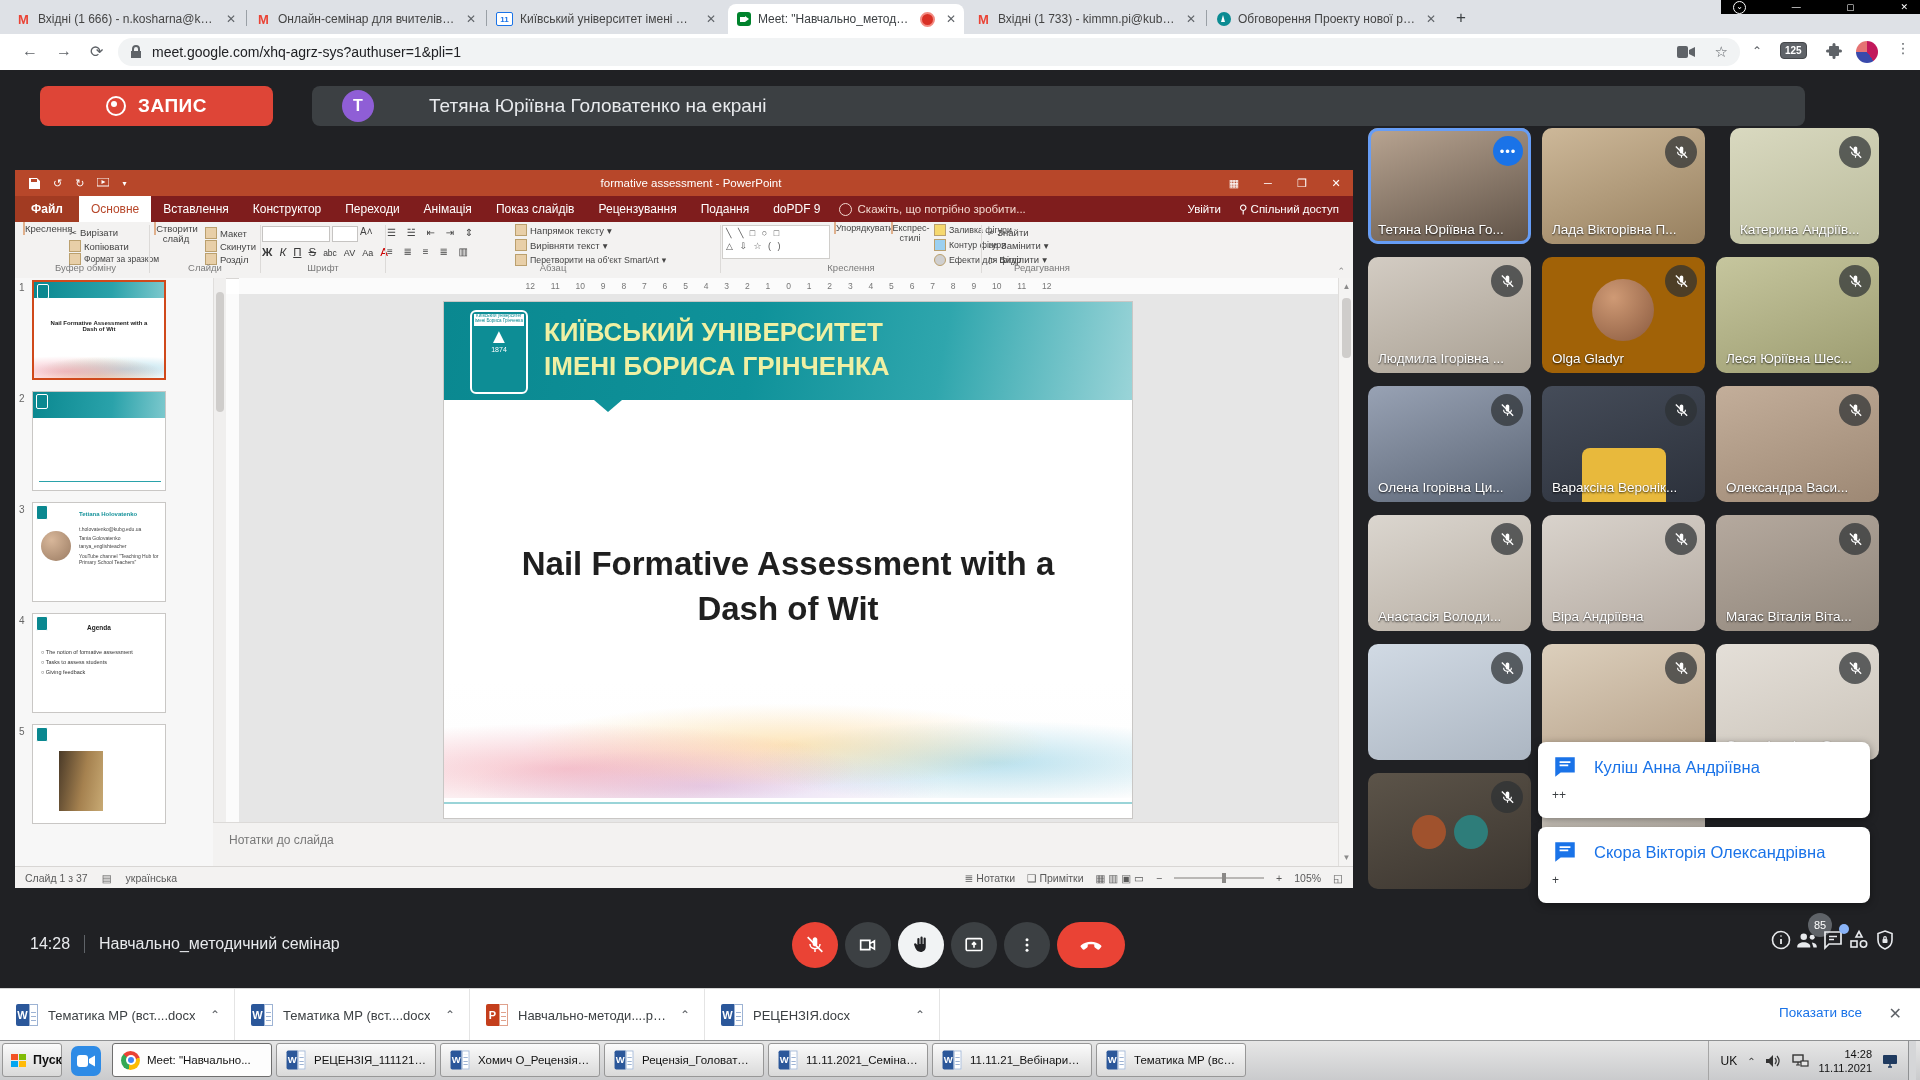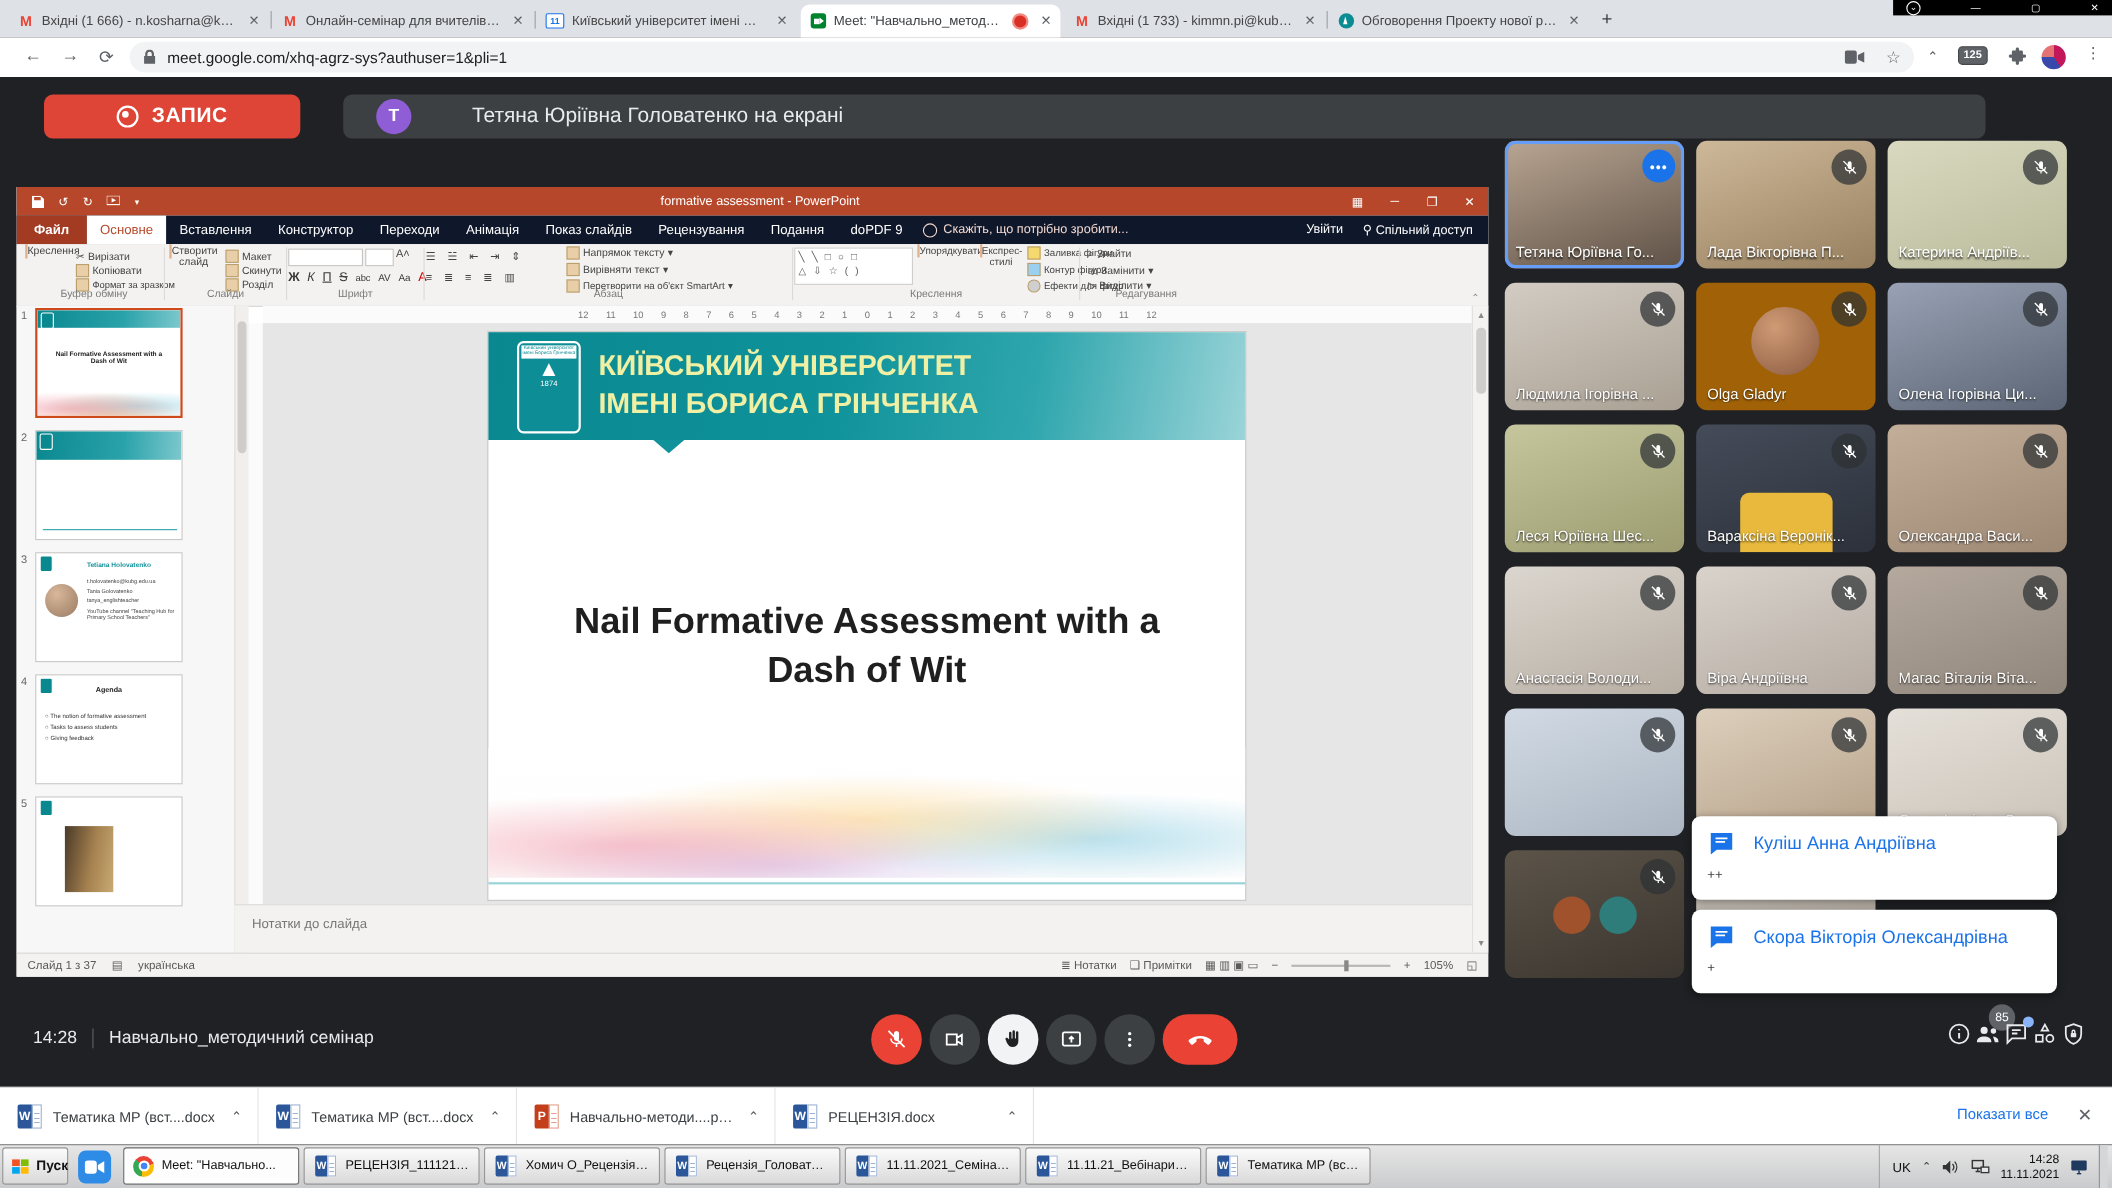--- a/index.html
+++ b/index.html
@@ -56,21 +56,21 @@
 
   
   .ppt{left:15px;top:100px;width:1338px;height:718px;background:#fff;position:absolute;overflow:hidden;
        font-size:11px;color:#444;}
   .ppt-title{left:0;top:0;width:1338px;height:26px;background:#b7472a;display:flex;align-items:center;
              color:#fff;font-size:11px;}
   .qat{display:flex;gap:13px;align-items:center;padding-left:14px;width:150px;}
   .ppt-title .ttl{flex:1;text-align:center;font-size:11.5px;}
   .pwc{display:flex;width:150px;justify-content:flex-end;}
   .pwc span{width:34px;text-align:center;font-size:11px;}
-  .ppt-tabs{left:0;top:26px;width:1338px;height:26px;background:#0f172a;display:flex;align-items:center;
+  .ppt-tabs{left:0;top:26px;width:1338px;height:26px;background:#7f1d1d;display:flex;align-items:center;
             color:#fff;font-size:12px;}
   .ptab{padding:0 12px;height:26px;display:flex;align-items:center;}
   .ptab.file{background:#a23b22;font-weight:bold;padding:0 16px;}
   .ptab.active{background:#fff;color:#b7472a;}
   .tellme{margin-left:6px;display:flex;gap:6px;align-items:center;color:#f3d9d0;font-size:11.5px;}
   .bulb{width:11px;height:11px;border:1.5px solid #f3d9d0;border-radius:50%;}
   .ppt-right{margin-left:auto;display:flex;gap:18px;padding-right:14px;align-items:center;font-size:11.5px;}
   .ribbon{left:0;top:52px;width:1338px;height:56px;background:#f3f2f1;border-bottom:1px solid #d8d6d4;}
   .rgroup{position:absolute;top:0;height:52px;}
   .rgl{position:absolute;bottom:1px;width:100%;text-align:center;font-size:9.5px;color:#7a7a7a;}
@@ -136,21 +136,21 @@
          text-shadow:0 1px 2px rgba(0,0,0,.85);max-width:140px;}
   .micoff{position:absolute;right:8px;top:8px;width:32px;height:32px;border-radius:50%;
           background:rgba(45,48,51,.72);display:flex;align-items:center;justify-content:center;}
   .moredots{position:absolute;right:8px;top:8px;width:30px;height:30px;border-radius:50%;background:#1a73e8;
             color:#fff;display:flex;align-items:center;justify-content:center;font-size:13px;letter-spacing:1px;}
   .tile.speaking{box-shadow:inset 0 0 0 3px #669df6;}
   .oavatar{position:absolute;left:50px;top:22px;width:62px;height:62px;border-radius:50%;
            background:radial-gradient(circle at 35% 30%,#cf9a75,#8a5a3f);}
   .mini-av{position:absolute;width:34px;height:34px;border-radius:50%;}
   .g0{background:linear-gradient(160deg,#b9a592,#5e5146);} .g1{background:linear-gradient(160deg,#cdb899,#97805f);}
-  .g2{background:linear-gradient(160deg,#d9d9c0,#babb9b);} .g3{background:linear-gradient(160deg,#d3ccc3,#a9a093);}
+  .g2{background:linear-gradient(160deg,#d9d9c0,#babb9b);margin-left:14px;} .g3{background:linear-gradient(160deg,#d3ccc3,#a9a093);}
   .g4{background:#a16207;} .g5{background:linear-gradient(160deg,#98a2b4,#5b6575);}
   .g6{background:linear-gradient(160deg,#c6c69e,#9c9c70);} .g7{background:linear-gradient(160deg,#454c59,#2c313b);}
   .g8{background:linear-gradient(160deg,#c3ae9a,#9d8874);} .g9{background:linear-gradient(160deg,#dbd6cf,#b7aea3);}
   .g10{background:linear-gradient(160deg,#d9d3cc,#b5aba2);} .g11{background:linear-gradient(160deg,#b5a99e,#90867b);}
   .g12{background:linear-gradient(160deg,#e9e7e4,#6d6862);} .g13{background:linear-gradient(160deg,#d1dae4,#acb6c2);}
   .g14{background:linear-gradient(160deg,#dccfbc,#b6a189);} .g15{background:linear-gradient(160deg,#e4dfd8,#cbc4ba);}
   .g16{background:linear-gradient(160deg,#5c5449,#3b352f);} .g17{background:linear-gradient(160deg,#d7d1c8,#b2aaa0);}
 
   .popup{position:absolute;left:1538px;width:332px;height:76px;background:#fff;border-radius:8px;
          box-shadow:0 2px 8px rgba(0,0,0,.4);padding:12px 14px;box-sizing:border-box;z-index:5;}
@@ -582,39 +582,39 @@
         <span class="micoff">
             <svg width="17" height="17" viewBox="0 0 24 24">
               <path fill="#fff" d="M12 13.5c1.4 0 2.5-1.1 2.5-2.5V6c0-1.4-1.1-2.5-2.5-2.5S9.5 4.6 9.5 6v5c0 1.4 1.1 2.5 2.5 2.5z"></path>
               <path fill="none" stroke="#fff" stroke-width="1.6" d="M6.5 11c0 3 2.5 5 5.5 5s5.5-2 5.5-5M12 16v3.5"></path>
               <line x1="4" y1="3.5" x2="20" y2="19.5" stroke="#fff" stroke-width="1.8"></line>
             </svg>
           </span>
         <span class="oavatar"></span>
         <span class="tname ell">Olga Gladyr</span>
       </div>
+      <div class="tile g6">
+        <span class="micoff">
+            <svg width="17" height="17" viewBox="0 0 24 24">
+              <path fill="#fff" d="M12 13.5c1.4 0 2.5-1.1 2.5-2.5V6c0-1.4-1.1-2.5-2.5-2.5S9.5 4.6 9.5 6v5c0 1.4 1.1 2.5 2.5 2.5z"></path>
+              <path fill="none" stroke="#fff" stroke-width="1.6" d="M6.5 11c0 3 2.5 5 5.5 5s5.5-2 5.5-5M12 16v3.5"></path>
+              <line x1="4" y1="3.5" x2="20" y2="19.5" stroke="#fff" stroke-width="1.8"></line>
+            </svg>
+          </span>
+        <span class="tname ell">Леся Юріївна Шес...</span>
+      </div>
       <div class="tile g5">
         <span class="micoff">
             <svg width="17" height="17" viewBox="0 0 24 24">
               <path fill="#fff" d="M12 13.5c1.4 0 2.5-1.1 2.5-2.5V6c0-1.4-1.1-2.5-2.5-2.5S9.5 4.6 9.5 6v5c0 1.4 1.1 2.5 2.5 2.5z"></path>
               <path fill="none" stroke="#fff" stroke-width="1.6" d="M6.5 11c0 3 2.5 5 5.5 5s5.5-2 5.5-5M12 16v3.5"></path>
               <line x1="4" y1="3.5" x2="20" y2="19.5" stroke="#fff" stroke-width="1.8"></line>
             </svg>
           </span>
         <span class="tname ell">Олена Ігорівна Ци...</span>
-      </div>
-      <div class="tile g6">
-        <span class="micoff">
-            <svg width="17" height="17" viewBox="0 0 24 24">
-              <path fill="#fff" d="M12 13.5c1.4 0 2.5-1.1 2.5-2.5V6c0-1.4-1.1-2.5-2.5-2.5S9.5 4.6 9.5 6v5c0 1.4 1.1 2.5 2.5 2.5z"></path>
-              <path fill="none" stroke="#fff" stroke-width="1.6" d="M6.5 11c0 3 2.5 5 5.5 5s5.5-2 5.5-5M12 16v3.5"></path>
-              <line x1="4" y1="3.5" x2="20" y2="19.5" stroke="#fff" stroke-width="1.8"></line>
-            </svg>
-          </span>
-        <span class="tname ell">Леся Юріївна Шес...</span>
       </div>
       <div class="tile g7">
         <span class="micoff">
             <svg width="17" height="17" viewBox="0 0 24 24">
               <path fill="#fff" d="M12 13.5c1.4 0 2.5-1.1 2.5-2.5V6c0-1.4-1.1-2.5-2.5-2.5S9.5 4.6 9.5 6v5c0 1.4 1.1 2.5 2.5 2.5z"></path>
               <path fill="none" stroke="#fff" stroke-width="1.6" d="M6.5 11c0 3 2.5 5 5.5 5s5.5-2 5.5-5M12 16v3.5"></path>
               <line x1="4" y1="3.5" x2="20" y2="19.5" stroke="#fff" stroke-width="1.8"></line>
             </svg>
           </span>
         <span style="position:absolute;left:40px;bottom:0;width:84px;height:54px;background:#e8b93c;border-radius:8px 8px 0 0"></span>

